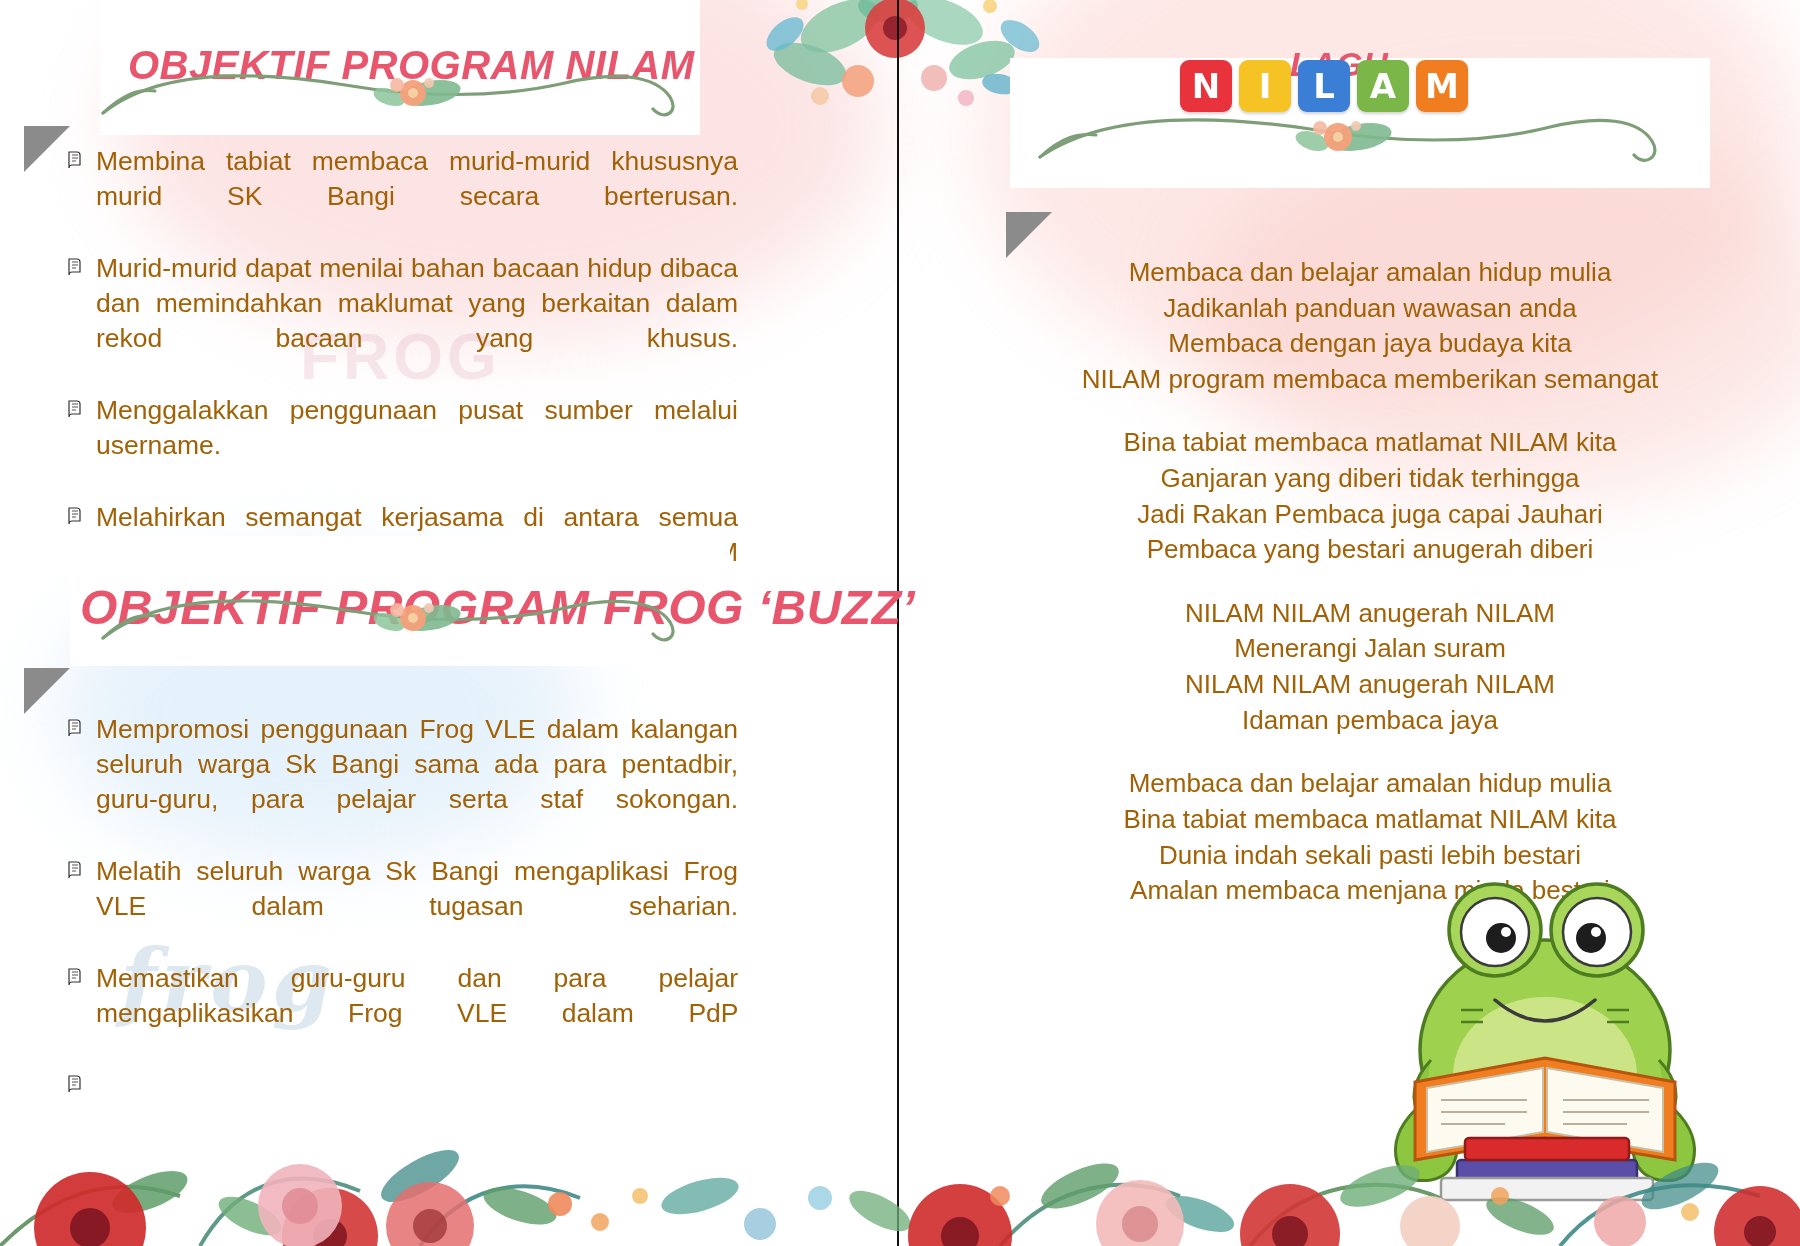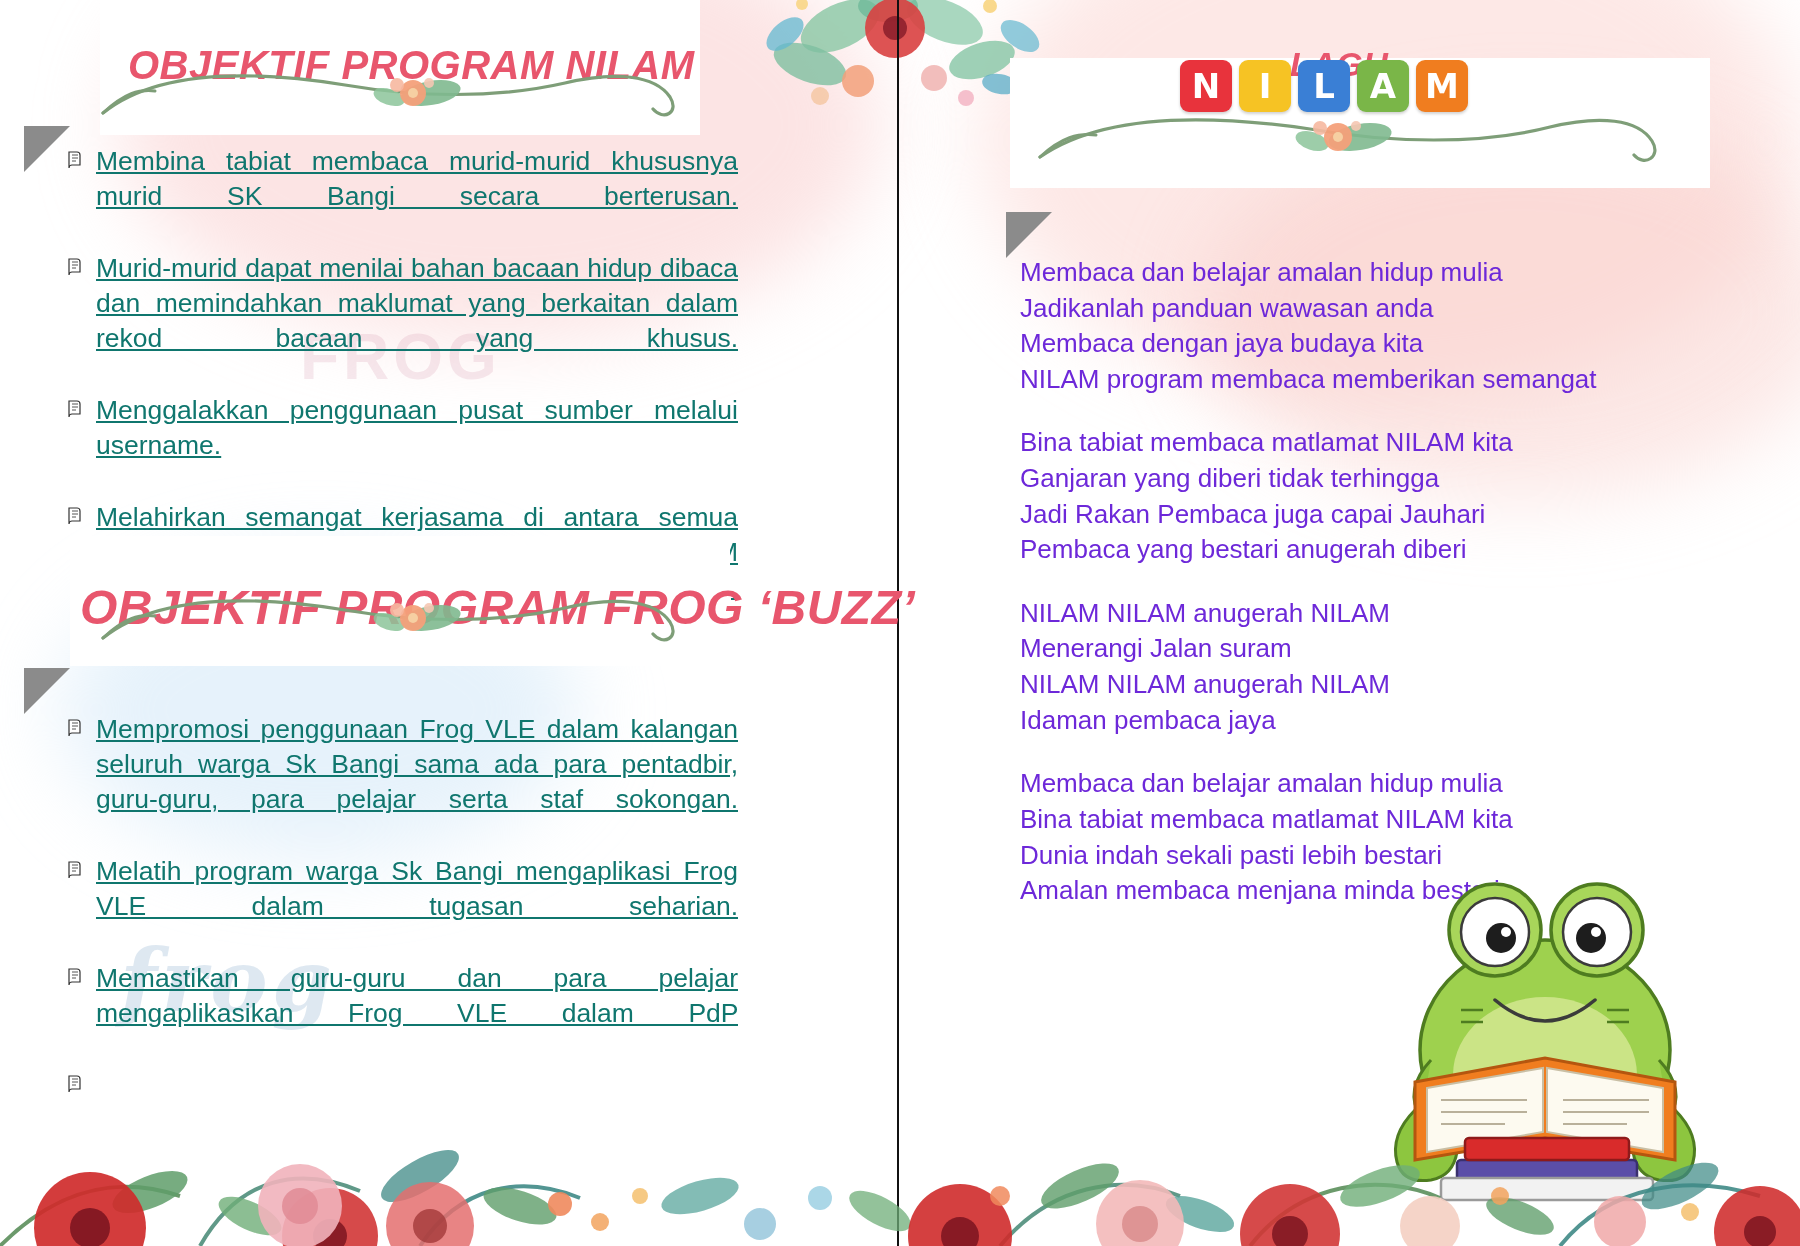--- a/index.html
+++ b/index.html
@@ -77,24 +77,23 @@
   .tri {
     position: absolute;
     width: 0; height: 0;
     border-left: 46px solid #8b8b8b;
     border-bottom: 46px solid transparent;
   }
 
   
   .bullets {
     position: absolute;
-    color: #0f766e;
+    color: #a16207;
     font-size: 26.5px;
     line-height: 1.32;
-    text-decoration: underline;
   }
   .bullets li {
     list-style: none;
     position: relative;
     padding-left: 30px;
     margin-bottom: 2px;
     text-align: justify;
     text-justify: inter-word;
   }
   .bullets li::after {
@@ -131,23 +130,24 @@
     justify-content: center;
     box-shadow: 0 2px 3px rgba(0,0,0,0.18);
     font-family: "DejaVu Sans", sans-serif;
   }
 
   
   #lyrics {
     position: absolute;
     left: 1020px; top: 255px;
     width: 700px;
+    text-align: center;
     font-size: 26px;
     line-height: 1.37;
-    color: #6d28d9;
+    color: #a16207;
   }
   #lyrics .stanza { margin-bottom: 28px; }
   #lyrics .stanza:last-child { margin-bottom: 0; }
 
   
   .floral-band {
     position: absolute;
     left: 0; bottom: 0;
     width: 1800px; height: 200px;
     pointer-events: none;
@@ -301,21 +301,21 @@
         </span>
         <span>Mempromosi penggunaan Frog VLE dalam kalangan seluruh warga Sk Bangi sama ada para pentadbir, guru-guru, para pelajar serta staf sokongan.</span>
       </li>
       <li>
         <span class="bullet-icon">
           <svg viewBox="0 0 20 20" width="20" height="20">
             <path d="M3 4 h8 a3 3 0 0 1 3 3 v10 h-8 a3 3 0 0 0 -3 3 z" fill="#ffffff" stroke="#333" stroke-width="1.2"></path>
             <path d="M6 7 h6 M6 10 h6 M6 13 h4" stroke="#555" stroke-width="1"></path>
           </svg>
         </span>
-        <span>Melatih program warga Sk Bangi mengaplikasi Frog VLE dalam tugasan seharian.</span>
+        <span>Melatih seluruh warga Sk Bangi mengaplikasi Frog VLE dalam tugasan seharian.</span>
       </li>
       <li>
         <span class="bullet-icon">
           <svg viewBox="0 0 20 20" width="20" height="20">
             <path d="M3 4 h8 a3 3 0 0 1 3 3 v10 h-8 a3 3 0 0 0 -3 3 z" fill="#ffffff" stroke="#333" stroke-width="1.2"></path>
             <path d="M6 7 h6 M6 10 h6 M6 13 h4" stroke="#555" stroke-width="1"></path>
           </svg>
         </span>
         <span>Memastikan guru-guru dan para pelajar mengaplikasikan Frog VLE dalam PdP</span>
       </li>

